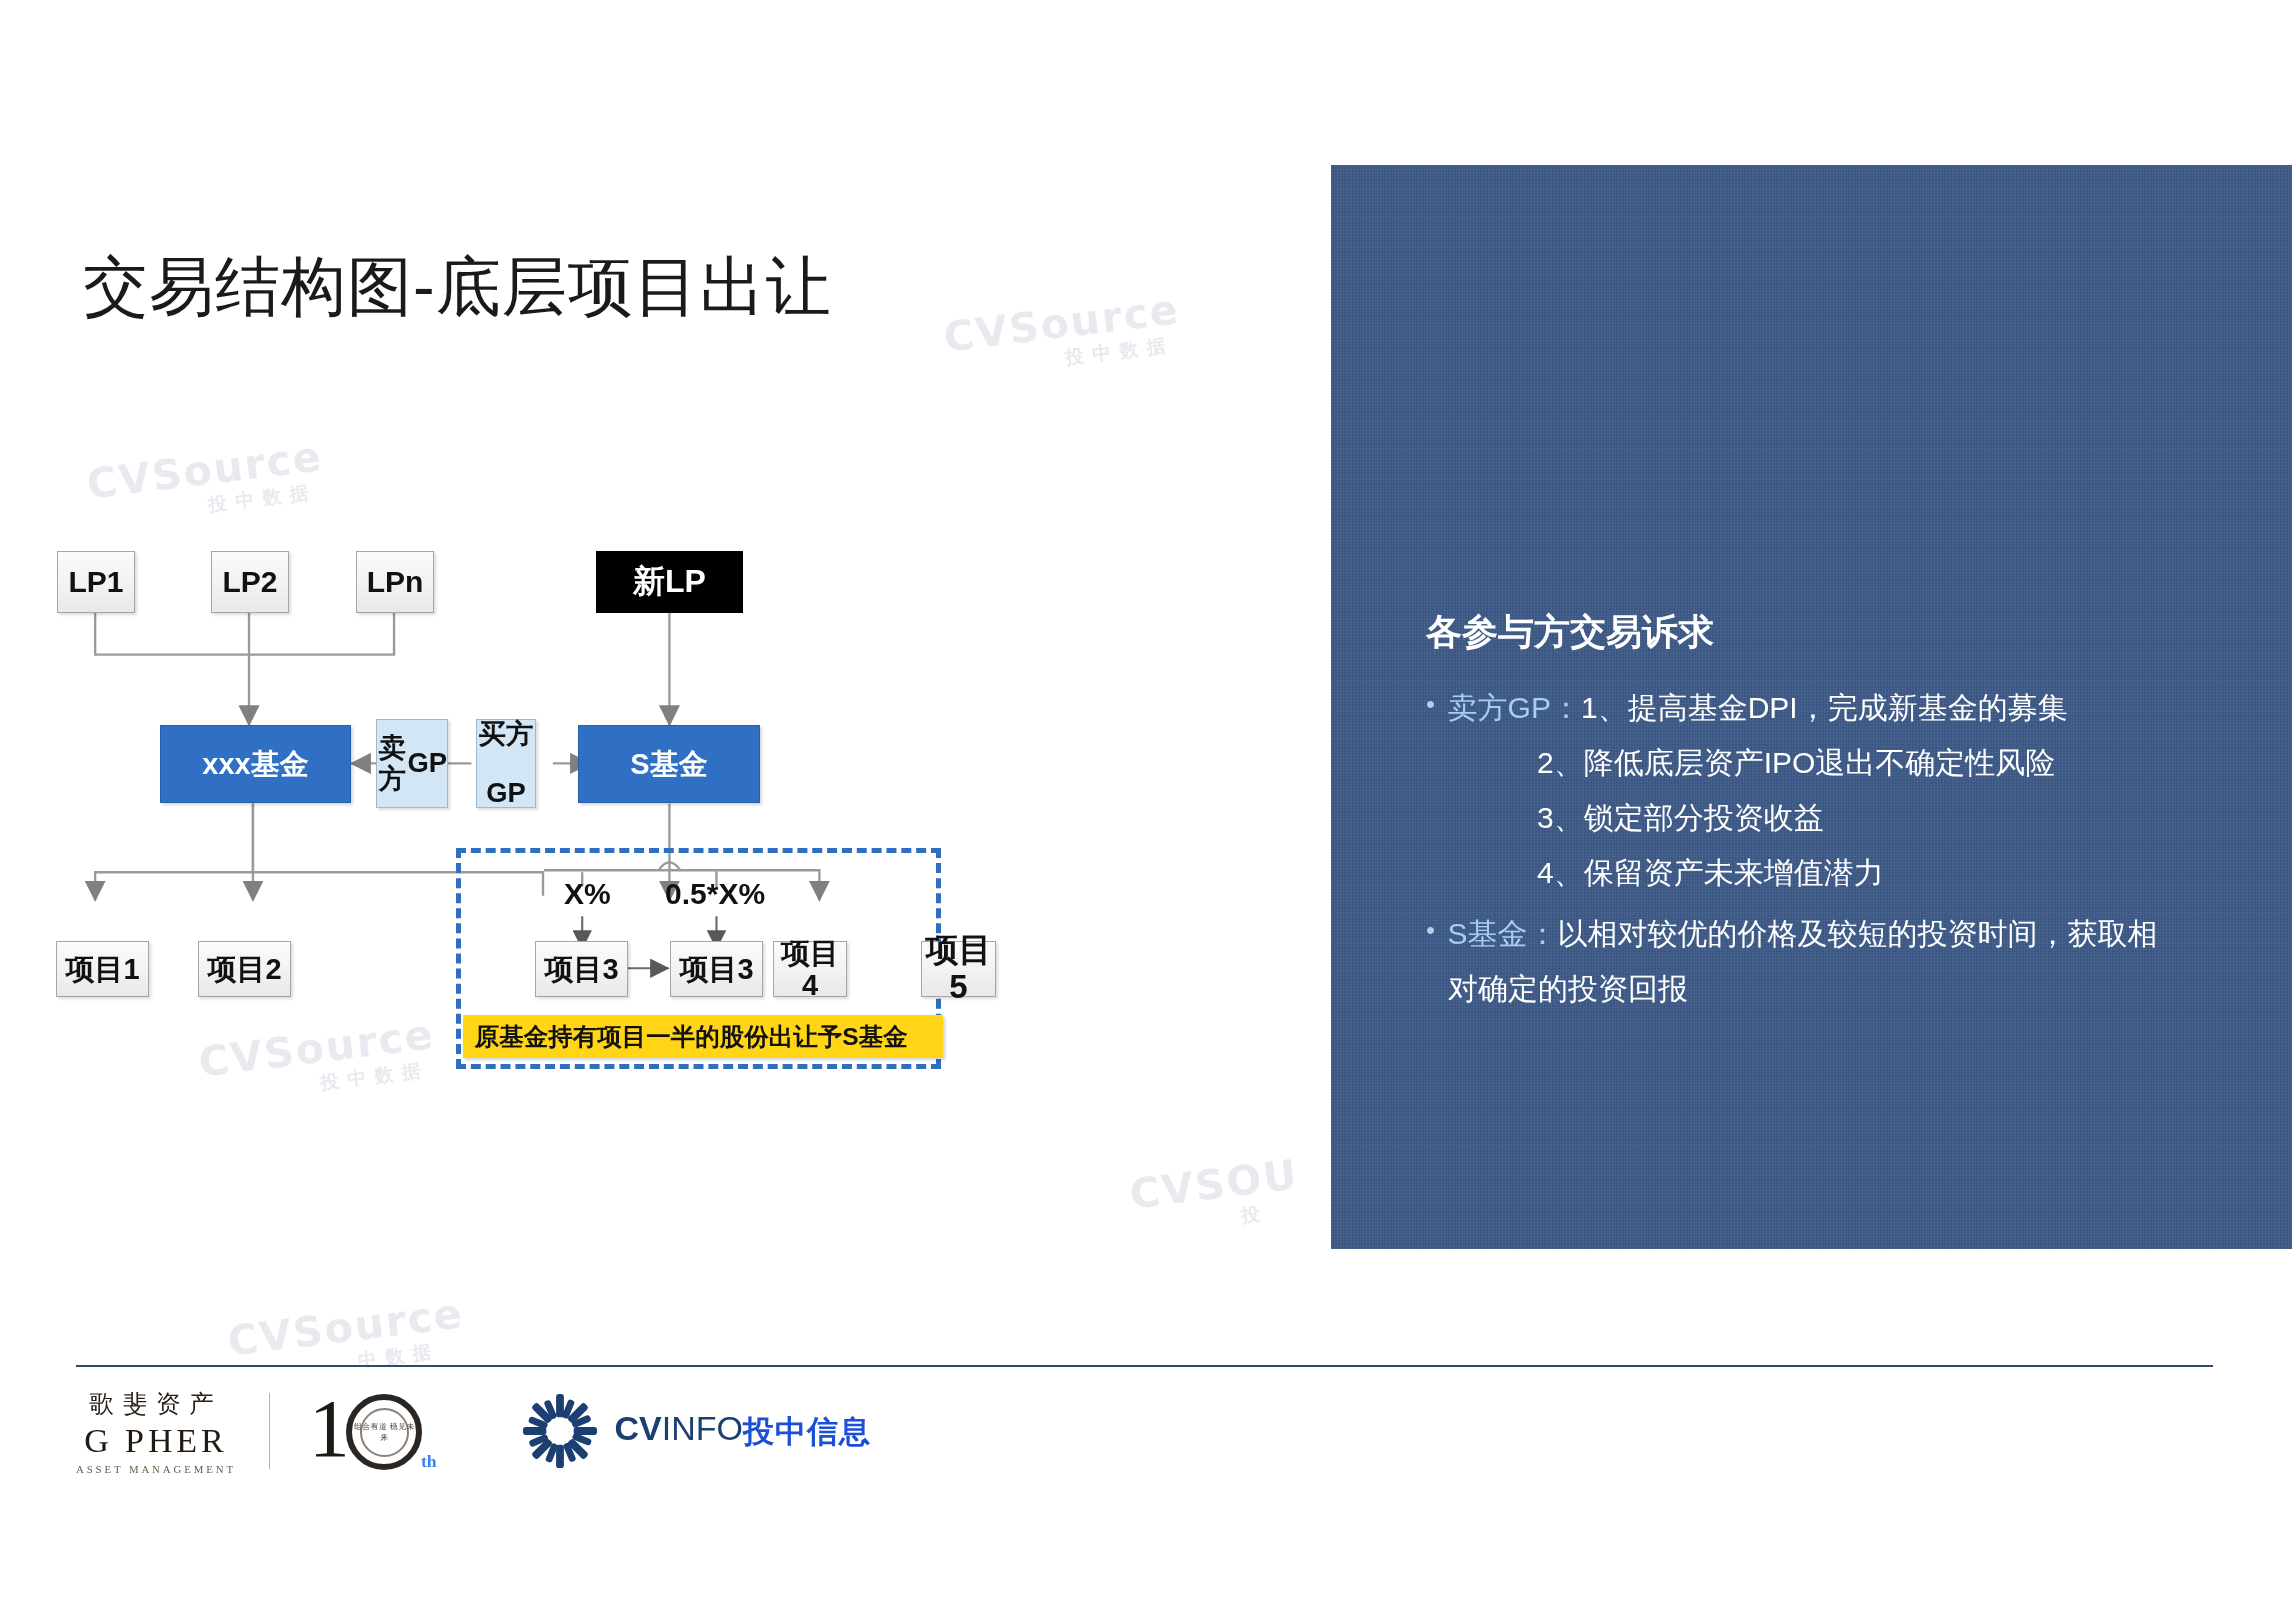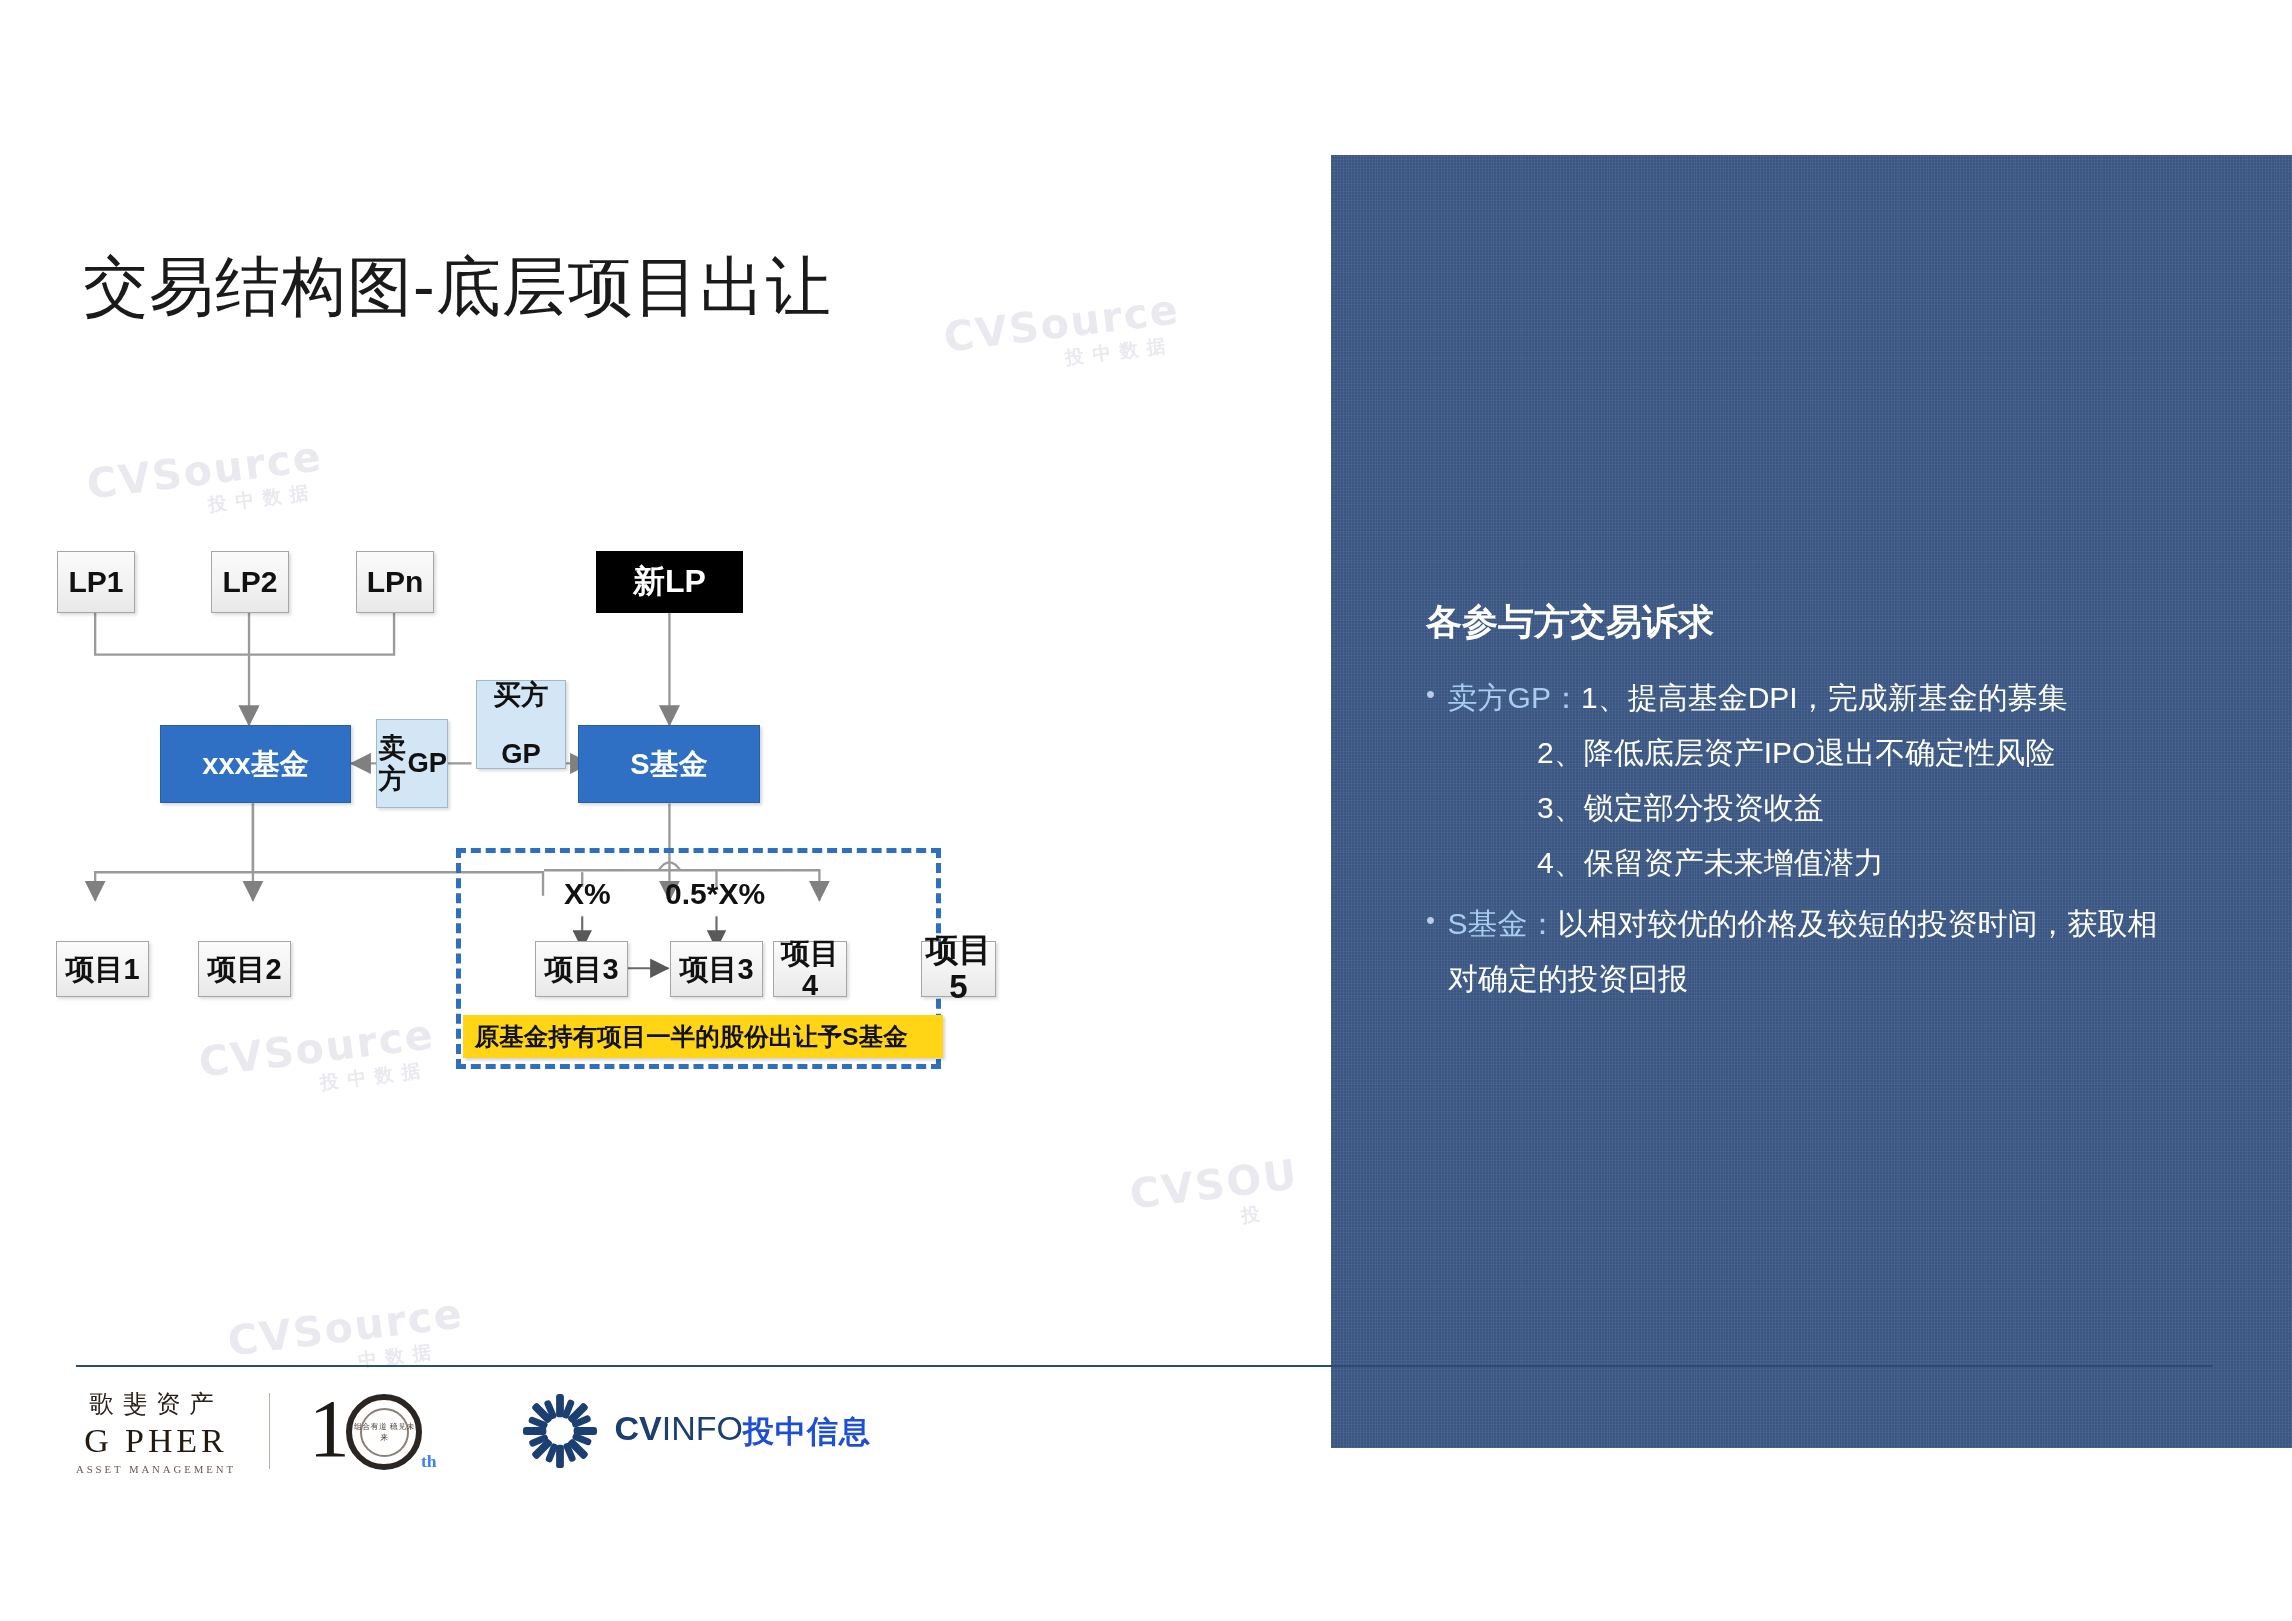--- a/index.html
+++ b/index.html
@@ -118,22 +118,22 @@
     font-size: 24.5px;
     font-weight: 700;
     color: #111111;
     padding-left: 11.8px;
     white-space: nowrap;
   }
 
   
   #right-panel {
     position: absolute;
-    left: 1331px; top: 155px;
-    width: 962px; height: 1293px;
+    left: 1331px; top: 165px;
+    width: 962px; height: 1084px;
     background:
       repeating-linear-gradient(0deg, rgba(255,255,255,0.045) 0 1px, rgba(0,0,0,0) 1px 2.9px),
       repeating-linear-gradient(90deg, rgba(255,255,255,0.05) 0 1px, rgba(0,0,0,0) 1px 2.9px),
       #3a5683;
     overflow: hidden;
   }
   #panel-heading {
     position: absolute;
     left: 95px; top: 443px;
     font-size: 36px;
@@ -324,21 +324,21 @@
       <span>新LP</span>
     </div>
 
     <div class="node node-blue" style="left:160px; top:725px; width:191px; height:78px; font-size:29px;">
       <span>xxx基金</span>
     </div>
     <div class="node node-lightblue" style="left:376px; top:719px; width:72px; height:89px; font-size:27.4px; ">
       <span>卖方</span>
       <span>GP</span>
     </div>
-    <div class="node node-lightblue" style="left:476px; top:680px; width:90px; height:89px; font-size:27.4px; flex-direction:column;gap:28px;">
+    <div class="node node-lightblue" style="left:476px; top:719px; width:60px; height:89px; font-size:27.4px; flex-direction:column;gap:28px;">
       <span>买方</span>
       <span>GP</span>
     </div>
     <div class="node node-blue" style="left:578px; top:725px; width:182px; height:78px; font-size:29px;">
       <span>S基金</span>
     </div>
 
     <div id="dashed-region"></div>
 
     <div class="lbl-pct" style="left:564px; top:877px;">X%</div>

